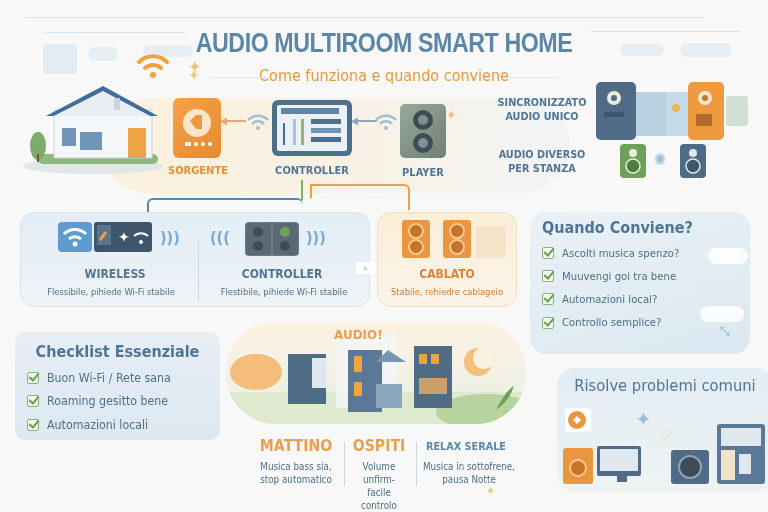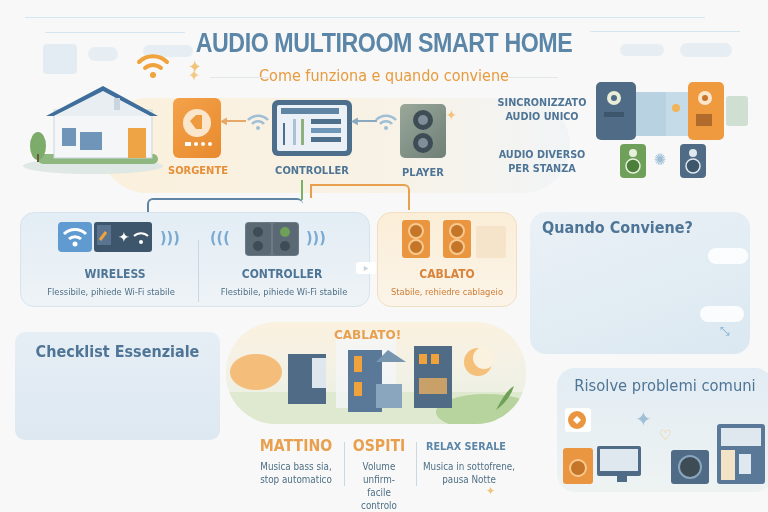--- a/index.html
+++ b/index.html
@@ -217,28 +217,58 @@
       <circle cx="14" cy="27" r="7" fill="#c47528" stroke="#f8c98f" stroke-width="2"></circle>
     </svg>
 </div>
 <div class="abs" style="left:476px;top:226px;width:30px;height:32px;background:#f6e4ca;border-radius:2px"></div>
 <div class="lbl orange" style="left:402px;top:267px;width:90px;font-size:12px;color:#d9843a">CABLATO</div>
 <div class="mode-desc" style="left:378px;top:286px;width:138px;color:#cd7d36">Stabile, rehiedre cablageio</div>
 
 <div class="card" style="left:530px;top:212px;width:220px;height:142px;background:linear-gradient(160deg,#eaf1f6,#dbe8f1);border-radius:16px">
   <div class="panel-title" style="position:absolute;left:12px;top:6px;font-size:16px;transform-origin:left;transform:scaleX(0.9)">Quando Conviene?</div>
   <div style="position:absolute;left:12px;top:30px;width:170px">
+    <div class="check-row">
+        <span class="check-box"></span>
+        <span class="check-text">Ascolti musica spenzo?</span>
+      </div>
+    <div class="check-row">
+        <span class="check-box"></span>
+        <span class="check-text">Muuvengi goi tra bene</span>
+      </div>
+    <div class="check-row">
+        <span class="check-box"></span>
+        <span class="check-text">Automazioni local?</span>
+      </div>
+    <div class="check-row" style="border-bottom:none">
+        <span class="check-box"></span>
+        <span class="check-text">Controllo semplice?</span>
+      </div>
   </div>
   <div class="abs" style="left:178px;top:36px;width:40px;height:16px;background:#fff;border-radius:10px;opacity:0.85"></div>
   <div class="abs" style="left:170px;top:94px;width:44px;height:16px;background:#fff;border-radius:10px;opacity:0.85"></div>
   <div class="abs" style="left:190px;top:112px;color:#7aaad2;font-size:12px">⤡</div>
 </div>
 
 <div class="card" style="left:15px;top:332px;width:205px;height:108px;background:linear-gradient(180deg,#e6eef5,#dde8f1);border-radius:10px">
   <div class="panel-title" style="position:absolute;left:0;width:205px;top:10px;text-align:center;font-size:16px;transform:scaleX(0.9)">Checklist Essenziale</div>
+  <div style="position:absolute;left:12px;top:35px;width:180px">
+    <div class="check-row">
+        <span class="check-box"></span>
+        <span class="check-text" style="font-size:12px">Buon Wi-Fi / Rete sana</span>
+      </div>
+    <div class="check-row">
+        <span class="check-box"></span>
+        <span class="check-text" style="font-size:12px">Roaming gesitto bene</span>
+      </div>
+    <div class="check-row" style="border-bottom:none">
+        <span class="check-box"></span>
+        <span class="check-text" style="font-size:12px">Automazioni locali</span>
+      </div>
+  </div>
 </div>
 
 <div class="abs" style="left:226px;top:322px;width:300px;height:102px;border-radius:50px;background:linear-gradient(180deg,#fbf1df 0%,#f2f1e6 50%,#e7efe0 100%);overflow:hidden">
   <svg width="300" height="102" viewBox="0 0 300 102">
     <ellipse cx="30" cy="50" rx="26" ry="18" fill="#f4bd7a"></ellipse>
     <rect x="0" y="70" width="300" height="32" fill="#dfe9cf"></rect>
     <ellipse cx="260" cy="90" rx="50" ry="18" fill="#b8d49e"></ellipse>
     <rect x="62" y="32" width="38" height="50" fill="#4f6b85"></rect>
     <rect x="86" y="36" width="14" height="30" fill="#dfe7ee"></rect>
     <rect x="110" y="12" width="60" height="74" fill="#f4f6f8" opacity="0.8"></rect>
@@ -248,21 +278,21 @@
     <rect x="128" y="60" width="8" height="14" fill="#f0a23c"></rect>
     <rect x="150" y="62" width="26" height="24" fill="#8aa6bf"></rect>
     <rect x="188" y="24" width="38" height="62" fill="#4f6b85"></rect>
     <rect x="193" y="32" width="8" height="10" fill="#f0a23c"></rect>
     <rect x="205" y="32" width="8" height="10" fill="#f0a23c"></rect>
     <rect x="193" y="56" width="28" height="16" fill="#c8a068"></rect>
     <circle cx="252" cy="40" r="14" fill="#f4c07a"></circle>
     <circle cx="258" cy="36" r="11" fill="#fbf1df"></circle>
     <path d="M270 88 q10-20 18-24 q-4 14-18 24" fill="#6fa05a"></path>
   </svg>
-  <div class="abs" style="left:108px;top:6px;font-family:'DejaVu Sans',sans-serif;font-weight:bold;font-size:12px;color:#e8a04f">CABLATO!</div>
+  <div class="abs" style="left:108px;top:6px;font-family:'DejaVu Sans',sans-serif;font-weight:bold;font-size:12px;color:#e8a04f">AUDIO!</div>
 </div>
 
 <div class="scene-h" style="left:252px;top:436px;width:88px;color:#e8a04f">MATTINO</div>
 <div class="scene-d" style="left:248px;top:460px;width:96px">
   <div>Musica bass sia,</div>
   <div>stop automatico</div>
 </div>
 <div class="vsep" style="left:344px;top:442px;height:44px"></div>
 <div class="scene-h" style="left:346px;top:436px;width:66px;color:#e8a04f">OSPITI</div>
 <div class="scene-d" style="left:344px;top:460px;width:70px">

